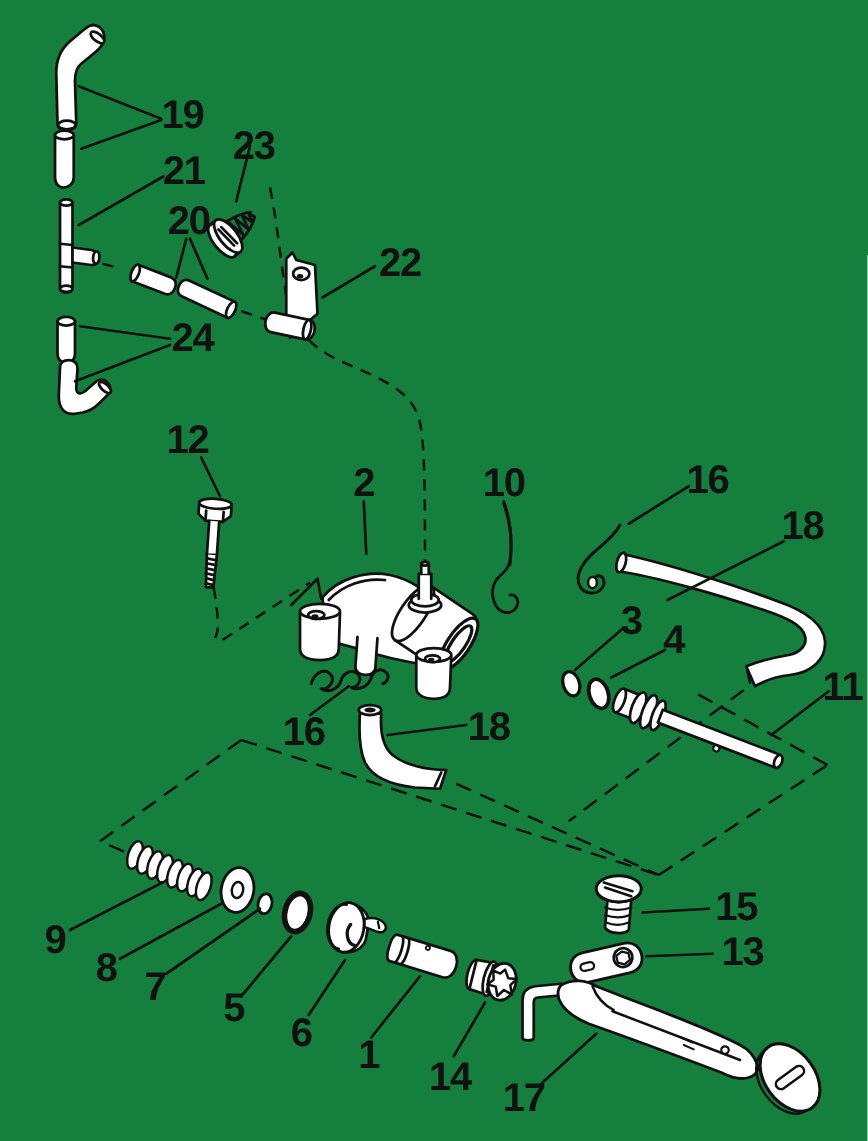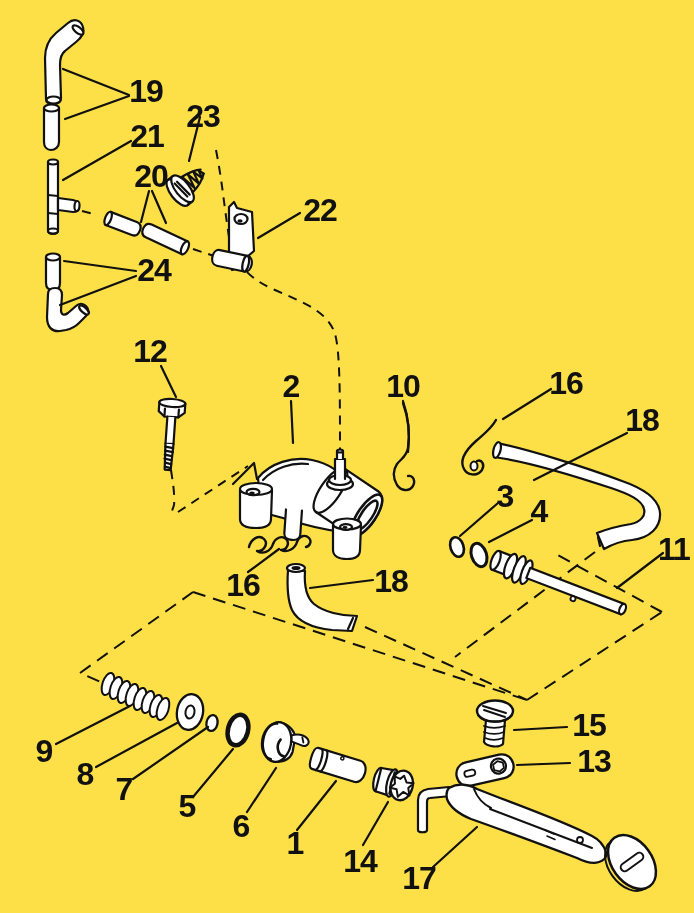--- a/index.html
+++ b/index.html
@@ -1,16 +1,16 @@
 <!DOCTYPE html>
 <html><head>
 <meta charset="utf-8">
 <style>
   html,body{margin:0;padding:0;background:#ffffff;}
-  .stage{position:relative;width:694px;height:913px;background:#fde047;overflow:hidden;
+  .stage{position:relative;width:694px;height:913px;background:#15803d;overflow:hidden;
          font-family:"Liberation Sans", sans-serif;}
   svg{position:absolute;left:0;top:0;}
   .ln{stroke:#111;stroke-width:2.2;fill:none;stroke-linecap:round;stroke-linejoin:round;}
   .pt{stroke:#111;stroke-width:2.2;fill:#fff;stroke-linecap:round;stroke-linejoin:round;}
   .dk{fill:#111;stroke:none;}
   .dash{stroke:#111;stroke-width:2;fill:none;stroke-dasharray:13 8;stroke-linecap:butt;}
   .dash2{stroke:#111;stroke-width:2;fill:none;stroke-dasharray:9 7;stroke-linecap:butt;}
   .lbl{font-family:"Liberation Sans", sans-serif;font-weight:bold;font-size:32px;
        fill:#111;letter-spacing:-1px;}
 </style>

